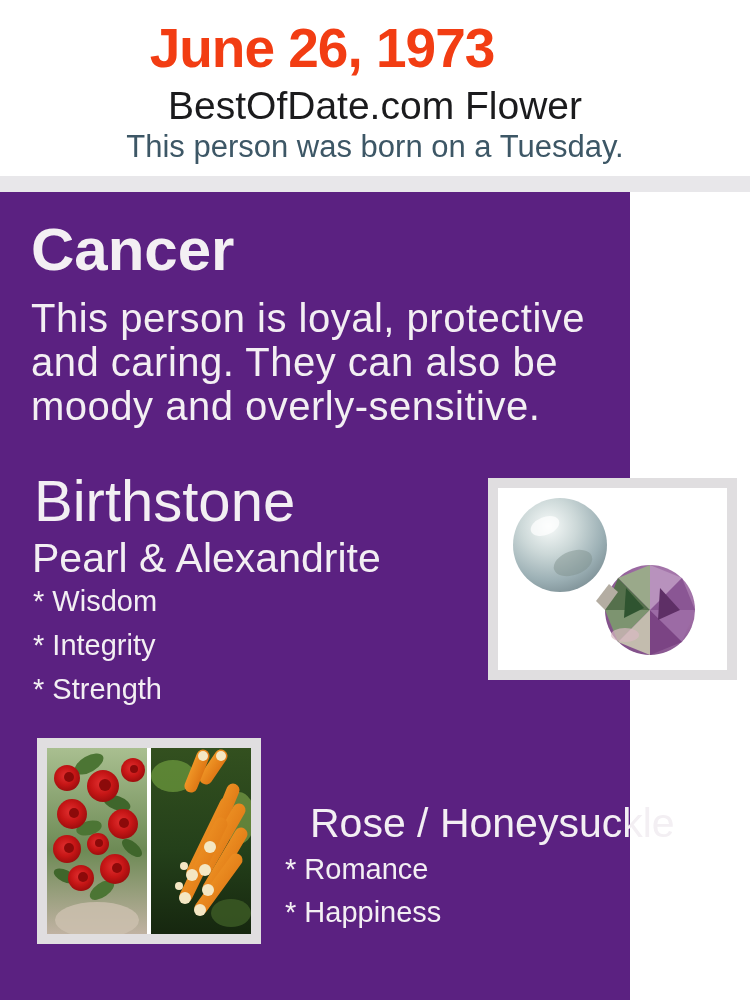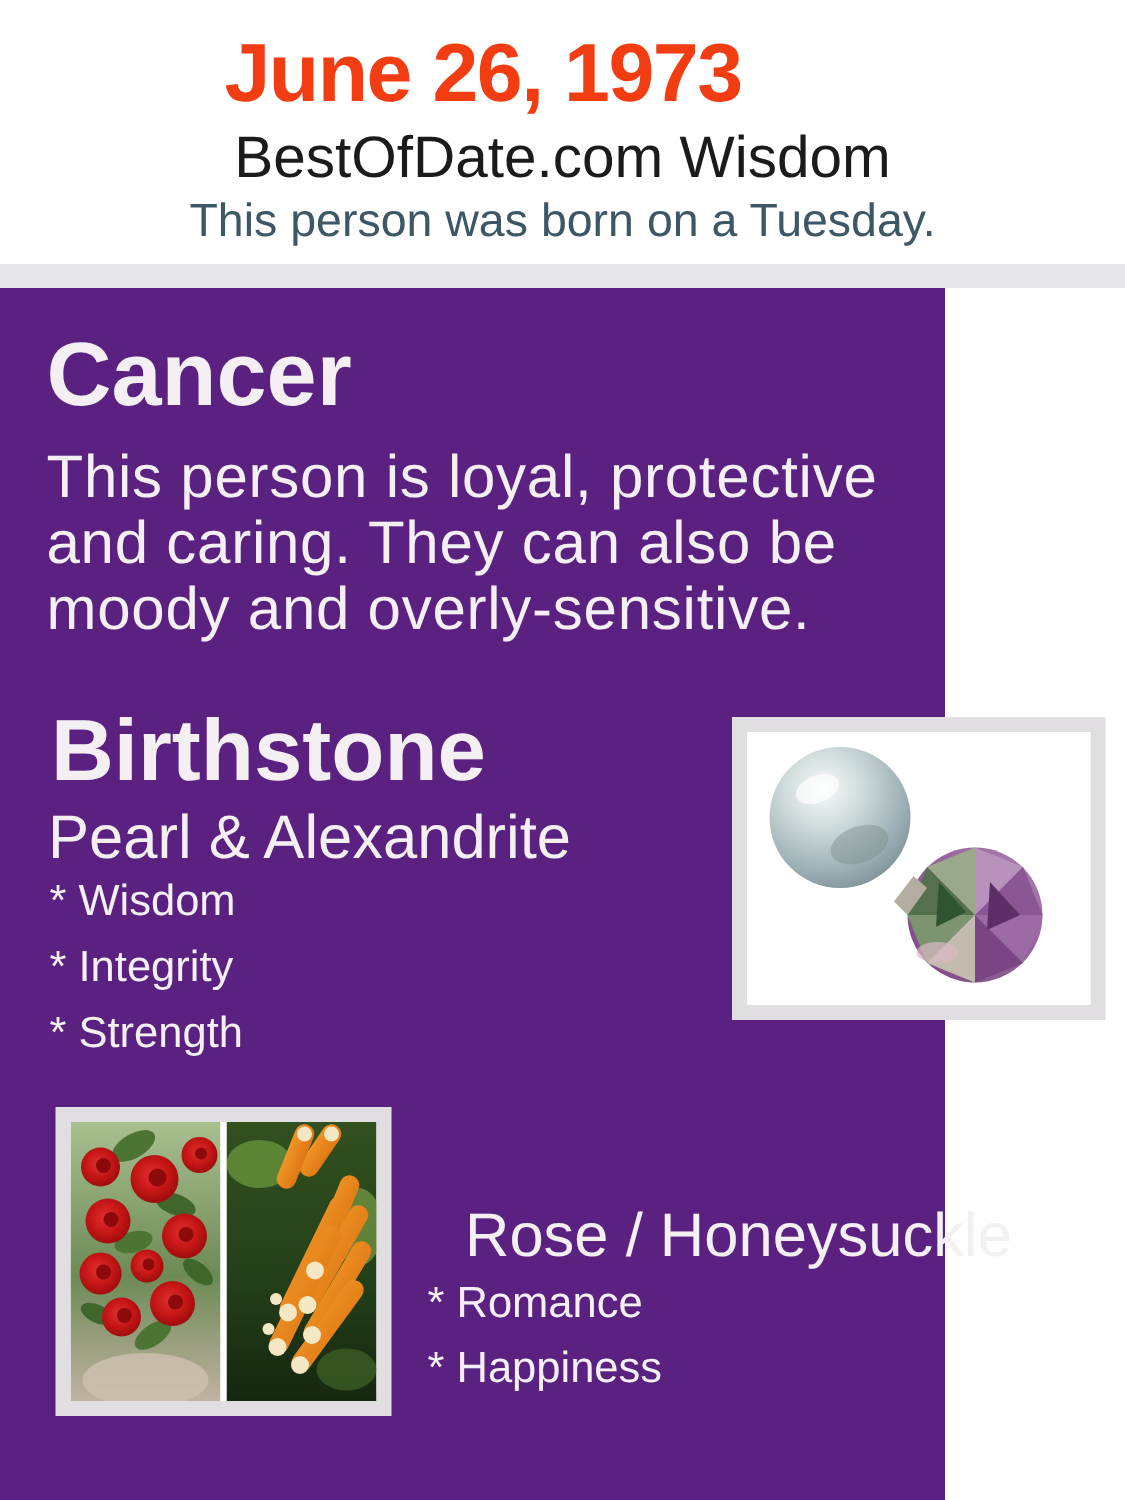--- a/index.html
+++ b/index.html
@@ -40,21 +40,21 @@
     position: absolute; left: 31px; top: 22px;
     font-size: 60px; line-height: 72px; font-weight: 700; color: #f3eff3;
     white-space: nowrap;
   }
   .zodiac-desc {
     position: absolute; left: 31px; top: 104px; width: 620px;
     font-size: 40px; line-height: 44px; font-weight: 400; letter-spacing: 0.5px;
     color: #f3eff3;
   }
 
-  .section-title { font-weight: 700; color: #f3eff3; white-space: nowrap; }
+  .section-title { font-weight: 400; color: #f3eff3; white-space: nowrap; }
   .section-sub { font-weight: 400; color: #f3eff3; white-space: nowrap; }
   .trait-list { list-style: none; }
   .trait-list li { font-size: 29px; line-height: 30px; color: #f3eff3; white-space: nowrap; }
 
   .birthstone-title { position: absolute; left: 34px; top: 276px; font-size: 58px; line-height: 66px; }
   .birthstone-sub   { position: absolute; left: 32px; top: 342px; font-size: 41px; line-height: 48px; text-align: right; }
   .birthstone-traits { position: absolute; left: 33px; top: 394px; }
   .birthstone-traits li { margin-bottom: 14px; }
 
   .flower-title  { position: absolute; left: 284px; top: 540px; font-size: 58px; line-height: 66px; }
@@ -71,21 +71,21 @@
   .stone-frame .photo-inner svg { width: 100%; }
   .flower-frame .photo-inner svg { width: calc(50% - 2px); }
 </style>
 </head>
 <body>
 
 <div class="card">
 
   <header class="header">
     <h1 class="date-title">June 26, 1973</h1>
-    <h2 class="site-summary">BestOfDate.com Wisdom</h2>
+    <h2 class="site-summary">BestOfDate.com Flower</h2>
     <p class="weekday-line">This person was born on a Tuesday.</p>
   </header>
 
   <div class="divider"></div>
 
   <main class="body-purple">
 
     <h2 class="zodiac-sign">Cancer</h2>
     <p class="zodiac-desc">This person is loyal, protective and caring. They can also be moody and overly-sensitive.</p>
 

